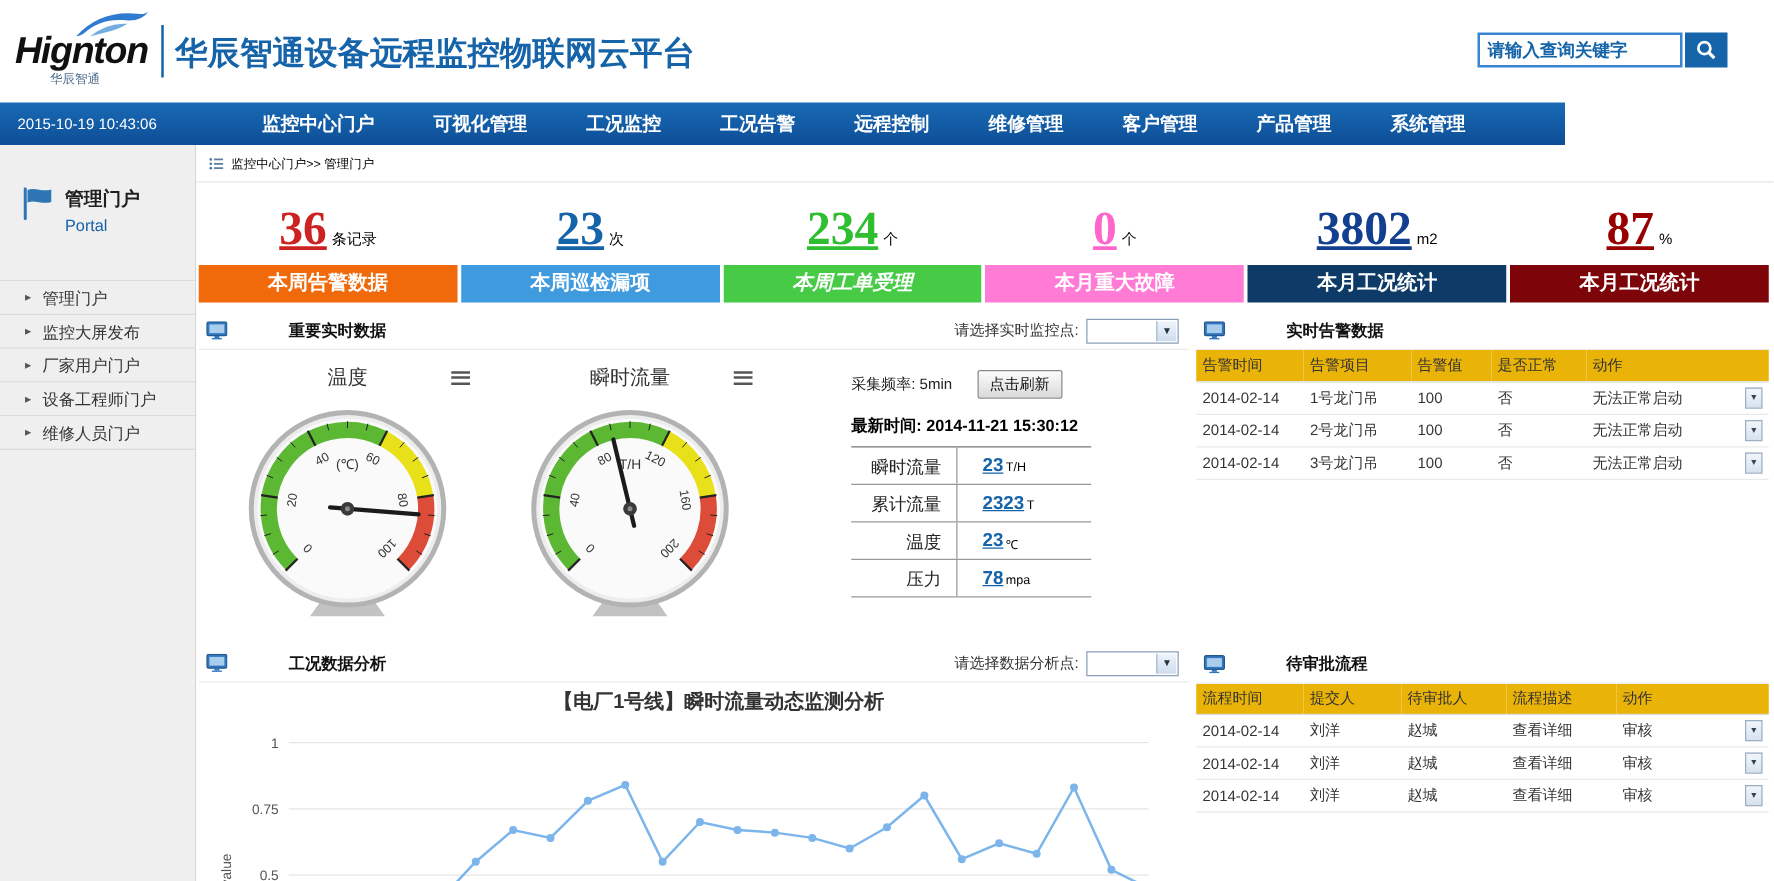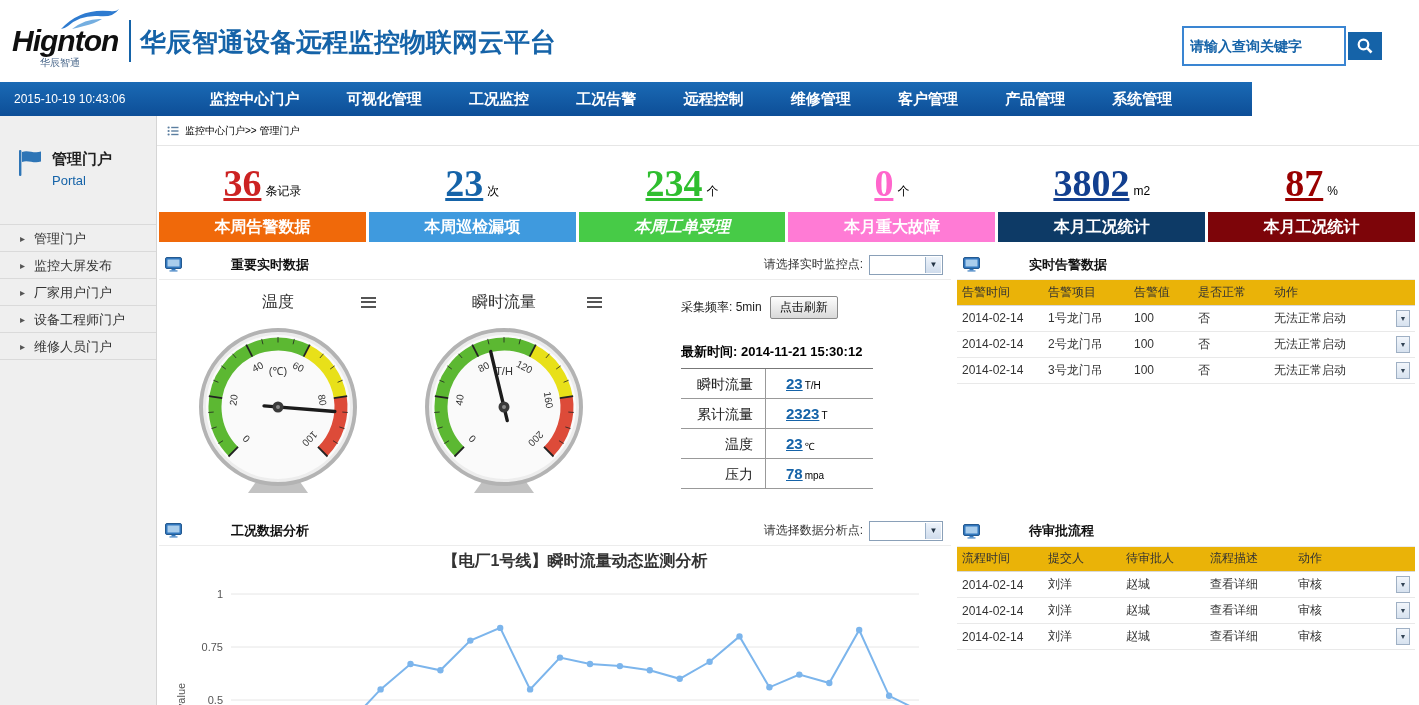--- a/index.html
+++ b/index.html
@@ -10,21 +10,21 @@
   
   .header { position:absolute; top:0; left:0; width:1419px; height:82px; background:#fff; }
   .logo { position:absolute; left:10px; top:6px; width:120px; height:64px; cursor:pointer; }
   .logo-swoosh { position:absolute; left:48px; top:0; }
   .logo-text { position:absolute; left:2px; top:18px; font-style:italic; font-weight:bold;
     font-size:30px; color:#101010; letter-spacing:-1px; }
   .logo-sub { position:absolute; left:30px; top:50px; font-size:10px; color:#49678a; }
   .header-divider { position:absolute; left:129px; top:20px; width:2px; height:42px; background:#1563a8; }
   .app-title { position:absolute; left:140px; top:25px; font-size:26px; font-weight:bold; color:#1563a8; }
   .search { position:absolute; right:37px; top:26px; display:flex; align-items:center; }
-  .search-input { width:164px; height:40px; border:2px solid #3a85d2; padding:0 6px;
+  .search-input { width:164px; height:28px; border:2px solid #3a85d2; padding:0 6px;
     font-size:14px; font-weight:bold; color:#1563a8; outline:none; }
   .search-input::placeholder { color:#1563a8; opacity:1; }
   .search-btn { width:34px; height:28px; margin-left:2px; background:#1563a8; border:none;
     cursor:pointer; display:flex; align-items:center; justify-content:center; }
 
   
   .navbar { position:absolute; top:82px; left:0; width:1252px; height:34px;
     background:linear-gradient(#1a6ab5,#0d4e97); display:flex; align-items:center; }
   .nav-time { width:186px; padding-left:14px; color:#fff; font-size:12px; }
   .nav-items { flex:1; display:flex; justify-content:space-around; padding-right:56px; }
@@ -78,23 +78,23 @@
   .gauge-block { width:226px; position:relative; padding-top:4px; }
   .gauge-block.first { margin-left:6px; }
   .gauge-title { text-align:center; font-size:16px; color:#333; margin-top:8px; }
   .ctx-icon { position:absolute; right:14px; top:14px; width:16px; cursor:pointer; }
   .ctx-icon span { display:block; width:15px; height:2px; background:#555; margin:2.5px 0; }
   .gauge-svg { display:block; margin:8px auto 0; }
 
   
   .info-panel { margin-left:64px; padding-top:16px; width:220px; font-size:12px; color:#222; }
   .freq-row { display:flex; align-items:center; }
-  .refresh-btn { margin-left:8px; font-size:12px; color:#111; padding:2px 9px;
+  .refresh-btn { margin-left:20px; font-size:12px; color:#111; padding:2px 9px;
     border:1px solid #8a8a8a; background:linear-gradient(#fdfdfd,#d9d9d9); border-radius:2px; cursor:pointer; }
-  .latest { margin-top:24px; width:192px; font-size:13px; font-weight:bold; color:#000;
+  .latest { margin-top:13px; width:192px; font-size:13px; font-weight:bold; color:#000;
     padding-bottom:7px; border-bottom:1px solid #777; }
   .readings { width:192px; }
   .reading-row { display:flex; height:30px; border-bottom:1px solid #999; }
   .reading-label { width:84px; text-align:right; font-size:14px; padding-right:12px; line-height:30px; }
   .reading-valcell { flex:1; border-left:1px solid #999; padding-left:20px; display:flex; align-items:center; }
   .reading-value { font-size:15px; font-weight:bold; color:#1563a8; text-decoration:underline; }
   .reading-unit { font-size:10px; color:#000; margin-left:2px; margin-top:4px; }
 
   
   .data-table { width:100%; border-collapse:collapse; font-size:12px; color:#333; table-layout:fixed; }

